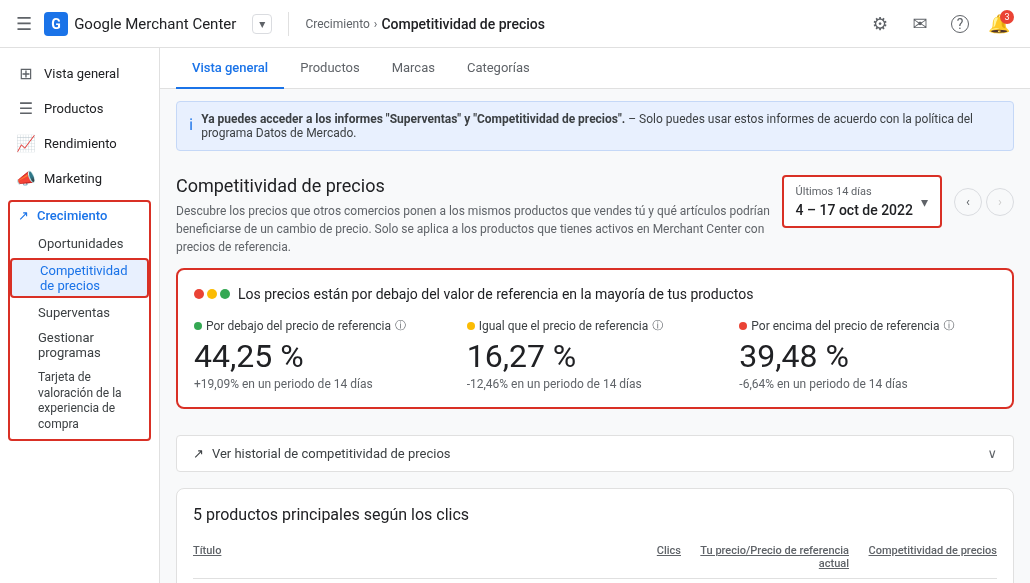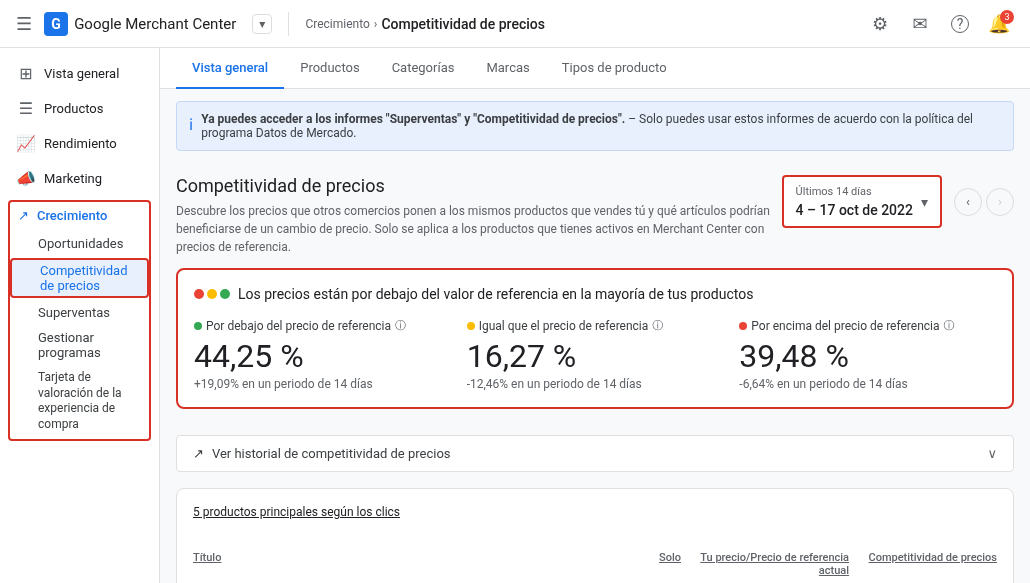--- a/index.html
+++ b/index.html
@@ -82,21 +82,21 @@
     .stat-value { font-size: 32px; font-weight: 400; color: #202124; }
     .stat-change { font-size: 12px; color: #5f6368; margin-top: 2px; }
 
     
     .history-row { background: #fff; border: 1px solid #e0e0e0; border-radius: 4px; padding: 10px 16px; display: flex; align-items: center; justify-content: space-between; cursor: pointer; margin-bottom: 16px; }
     .history-row-text { font-size: 13px; color: #3c4043; display: flex; align-items: center; gap: 8px; }
     .expand-icon { color: #5f6368; }
 
     
     .products-section { background: #fff; border-radius: 8px; border: 1px solid #e0e0e0; padding: 16px; }
-    .products-title { font-size: 12px; font-weight: 400; color: #202124; margin-bottom: 24px; text-decoration: underline; }
+    .products-title { font-size: 16px; font-weight: 400; color: #202124; margin-bottom: 12px; }
     .table-header { display: grid; grid-template-columns: 1fr 100px 160px 140px; gap: 8px; padding: 8px 0; border-bottom: 1px solid #e0e0e0; }
     .th { font-size: 11px; color: #5f6368; font-weight: 500; text-decoration: underline; }
     .th.right { text-align: right; }
 
     
     .info-icon { color: #5f6368; font-size: 11px; cursor: pointer; }
   </style>
 </head>
 <body>
 
@@ -167,23 +167,22 @@
         <div class="crecimiento-sub-item" style="font-size:12px;line-height:1.3;">Tarjeta de valoración de la experiencia de compra</div>
       </div>
     </div>
   </div>
 
   <div class="content">
 
     <div class="tabs-bar">
       <div class="tab active">Vista general</div>
       <div class="tab">Productos</div>
+      <div class="tab">Marcas</div>
       <div class="tab">Categorías</div>
-      <div class="tab">Marcas</div>
-      <div class="tab">Tipos de producto</div>
     </div>
 
     <div class="banner">
       <span class="banner-icon">ℹ</span>
       <span>
         <strong>Ya puedes acceder a los informes "Superventas" y "Competitividad de precios".</strong><span> – Solo puedes usar estos informes de acuerdo con la política del programa Datos de Mercado.</span>
       </span>
     </div>
 
     <div class="page-content">
@@ -256,21 +255,21 @@
           <span>↗</span>
           <span>Ver historial de competitividad de precios</span>
         </div>
         <span class="expand-icon">∨</span>
       </div>
 
       <div class="products-section">
         <div class="products-title">5 productos principales según los clics</div>
         <div class="table-header">
           <div class="th">Título</div>
-          <div class="th right">Solo</div>
+          <div class="th right">Clics</div>
           <div class="th right">Tu precio/Precio de referencia actual</div>
           <div class="th right">Competitividad de precios</div>
         </div>
       </div>
 
     </div>
   </div>
 </div>
 
 </body></html>

